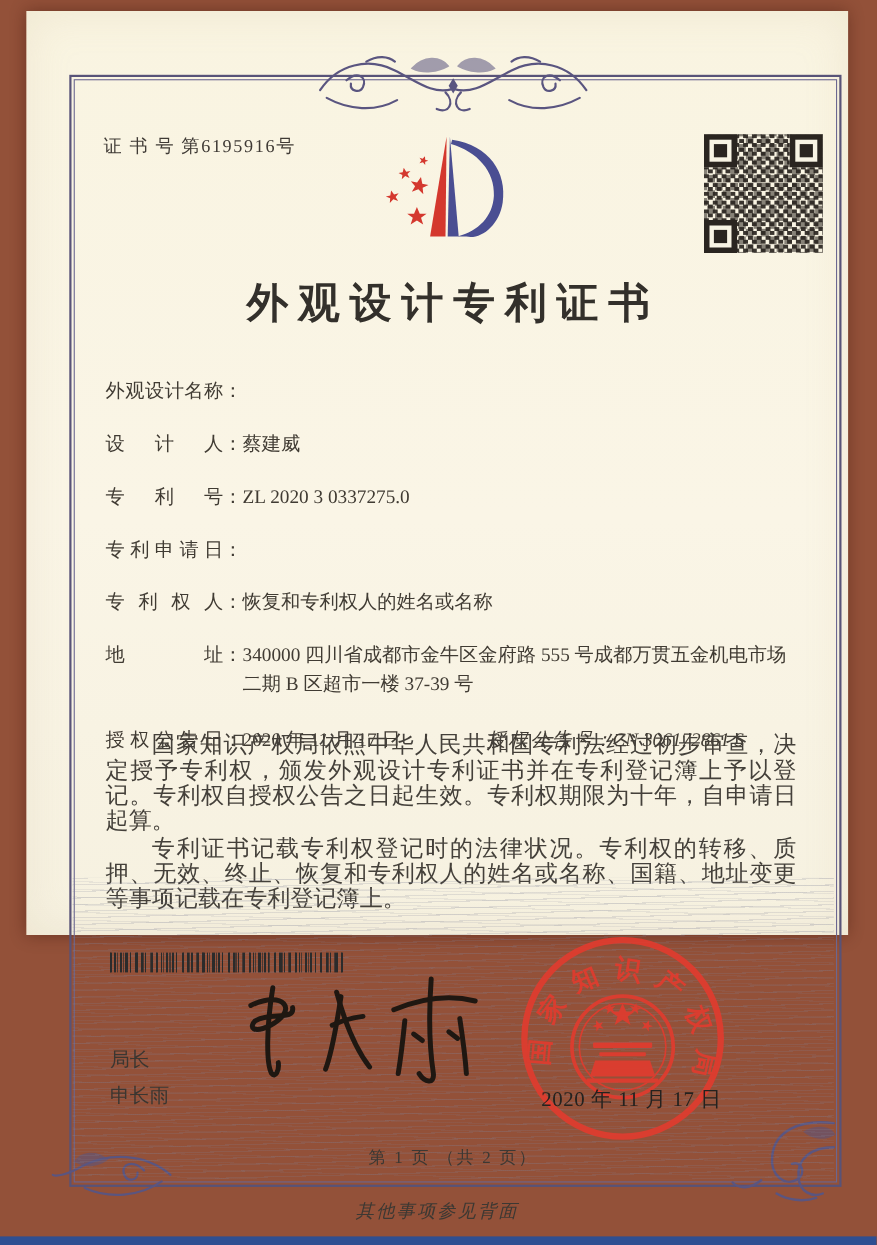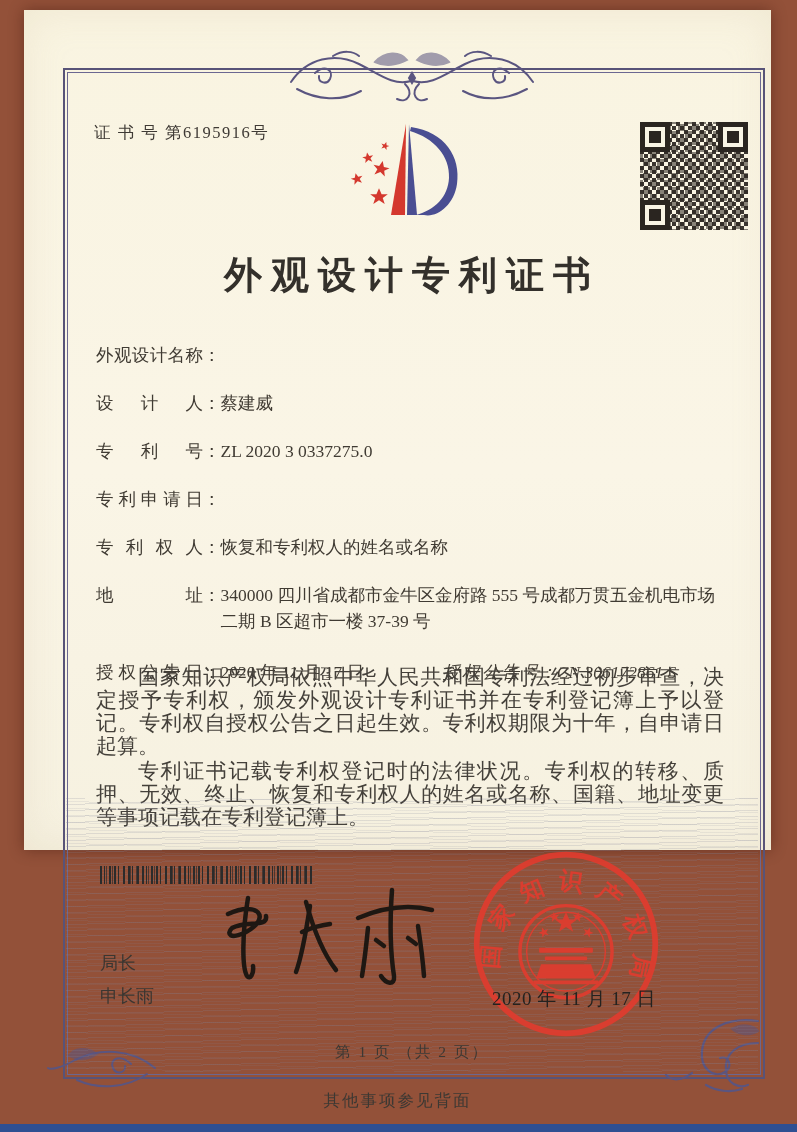--- a/index.html
+++ b/index.html
@@ -87,21 +87,21 @@
   .seal-date{
     position:absolute;left:468px;top:976px;width:180px;
     font-size:19px;color:#24221f;letter-spacing:.5px;z-index:5;
   }
   .page-num{
     position:absolute;left:39px;width:698px;top:1032px;text-align:center;
     font-size:15.5px;letter-spacing:2px;color:#3c3833;
   }
   .back-note{
     position:absolute;left:0;width:747px;top:1080px;text-align:center;
-    font-size:16.5px;letter-spacing:2px;color:#3c3833;
+    font-size:16.5px;letter-spacing:2px;color:#3c3833;font-style:italic;
   }
   .orn{position:absolute;color:#5a5580;}
   .orn-top{left:263px;top:32px;}
   .orn-bl{left:22px;top:1030px;}
   .orn-br{left:638px;top:1005px;}
   svg{display:block;}
 </style>
 </head>
 <body>
 

